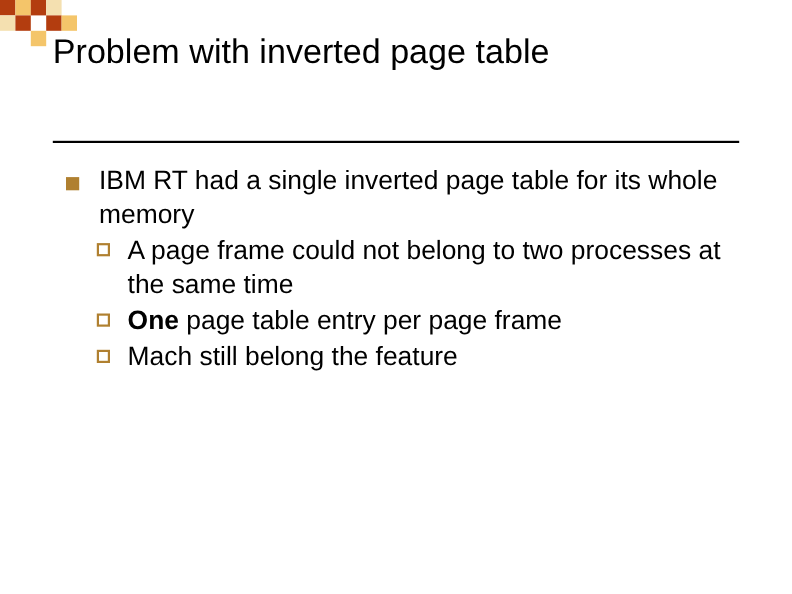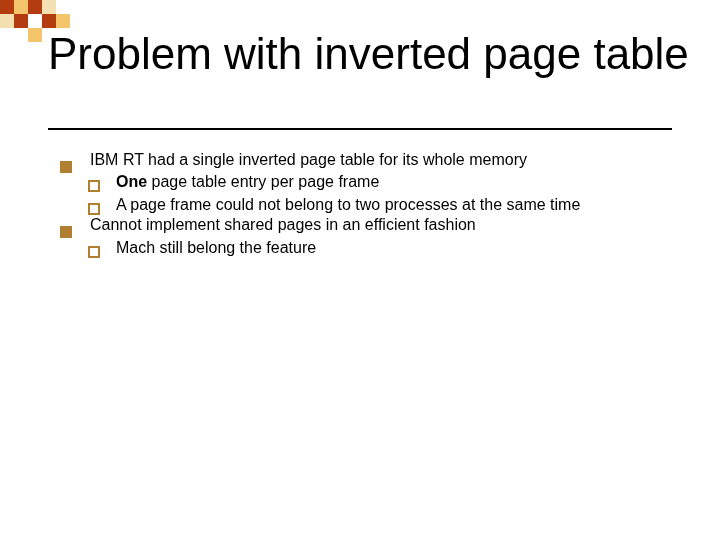--- a/index.html
+++ b/index.html
@@ -1,21 +1,21 @@
 <!DOCTYPE html>
 <html><head>
 <meta charset="utf-8">
 <style>
 html,body{margin:0;padding:0}
 body{width:720px;height:540px;background:#fff;font-family:Arial,Helvetica,sans-serif;color:#000;position:relative;overflow:hidden}
 .decor{position:absolute;top:0;left:0}
 .decor .sq{position:absolute}
-.title{position:absolute;left:48px;top:30px;right:24px;font-size:44px;line-height:1.08;font-weight:400;letter-spacing:0}
+.title{position:absolute;left:48px;top:30px;right:24px;font-size:31px;line-height:1.08;font-weight:400;letter-spacing:0}
 .rule{position:absolute;left:48px;top:128px;width:624px;height:2px;background:#000}
-.content{position:absolute;left:60px;top:150px;right:40px;font-size:16px;line-height:1.28}
+.content{position:absolute;left:60px;top:150px;right:40px;font-size:24px;line-height:1.28}
 .b1{position:relative;padding-left:30px;margin-bottom:2px}
 .b1 .mk{position:absolute;left:0;top:11px;width:12px;height:12px;background:#b08030}
 .b2{position:relative;padding-left:56px;margin-top:2px}
 .b2 .mk{position:absolute;left:28px;top:8px;width:12px;height:12px;border:2px solid #b08030;box-sizing:border-box;background:#fff}
 .b2 .txt{display:inline}
 .bold{font-weight:700}
 .inl{display:inline}
 </style>
 </head>
 <body>
@@ -30,17 +30,16 @@
     <div class="sq" style="left: 42px; top: 14px; width: 14px; height: 14px; background: rgb(179, 61, 15);"></div>
     <div class="sq" style="left: 56px; top: 14px; width: 14px; height: 14px; background: rgb(244, 197, 106);"></div>
     <div class="sq" style="left: 28px; top: 28px; width: 14px; height: 14px; background: rgb(244, 197, 106);"></div>
   </div>
 
 <div class="title">Problem with inverted page table</div>
 <div class="rule"></div>
 
 <div class="content">
     <div class="b1"><span class="mk"></span><span>IBM RT had a single inverted page table for its whole memory</span></div>
+    <div class="b2"><span class="mk"></span><span class="txt"><span class="inl">A</span><span class="inl"> page frame could not  belong to two processes at the same time</span></span></div>
     <div class="b2"><span class="mk"></span><span class="txt"><span class="inl bold">One</span><span class="inl"> page table entry per page frame</span></span></div>
-    <div class="b2"><span class="mk"></span><span class="txt"><span class="inl">A</span><span class="inl"> page frame could not  belong to two processes at the same time</span></span></div>
-    <div class="b1"><span class="mk"></span><span>Cannot implement shared pages in an efficient fashion</span></div>
     <div class="b2"><span class="mk"></span><span class="txt"><span class="inl">Mach</span><span class="inl"> still belong the feature</span></span></div>
   </div>
 
 </body></html>

